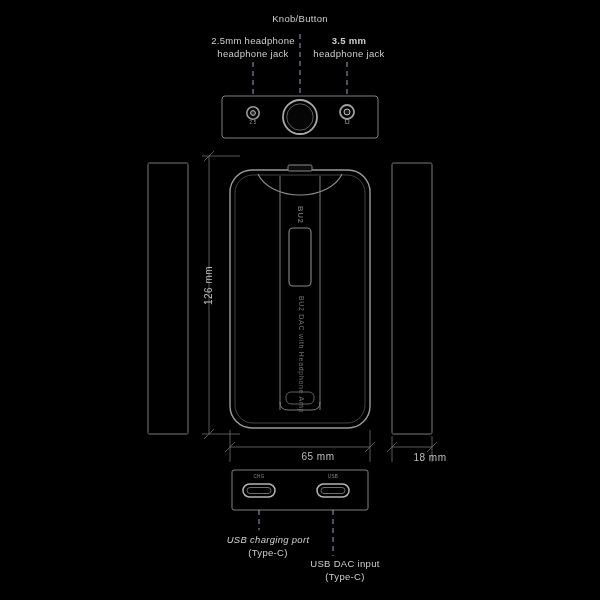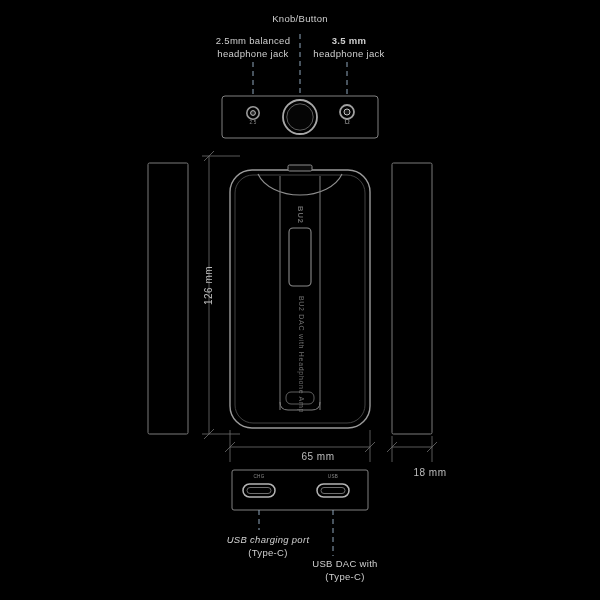--- a/index.html
+++ b/index.html
@@ -191,38 +191,38 @@
 
     <g stroke="#8fa6bb" stroke-width="1" stroke-dasharray="5,4" fill="none">
       <line x1="259" y1="510" x2="259" y2="530"></line>
       <line x1="333" y1="510" x2="333" y2="556"></line>
     </g>
 
   </svg>
 
   <div class="lbl c" style="left:300px; top:12px;">Knob/Button</div>
 
-  <div class="lbl c" style="left:253px; top:34px;">2.5mm balanced</div>
+  <div class="lbl c" style="left:253px; top:34px;">2.5mm headphone</div>
   <div class="lbl c" style="left:253px; top:47px;">headphone jack</div>
 
   <div class="lbl c" style="left:349px; top:34px;font-weight:bold;">3.5 mm</div>
   <div class="lbl c" style="left:349px; top:47px;">headphone jack</div>
 
   <div class="jacktag" style="left:253px; top:120px;">2.5</div>
   <div class="glyph" style="left:347px; top:118px;">Ω</div>
 
   <div class="vert" style="left:203px; top:305px;">126 mm</div>
   <div class="dim c" style="left:300px; top:451px;">65 mm</div>
-  <div class="dim c" style="left:412px; top:467px;">18 mm</div>
+  <div class="dim c" style="left:412px; top:452px;">18 mm</div>
 
   <div class="brandmark" style="left:305px; top:206px;">BU2</div>
   <div class="brandtext" style="left:305px; top:296px;">BU2 DAC with Headphone Amp</div>
 
   <div class="porttag" style="left:259px; top:474px;">CHG</div>
   <div class="porttag" style="left:333px; top:474px;">USB</div>
 
   <div class="lbl c" style="left:268px; top:533px;font-style:italic;">USB charging port</div>
   <div class="lbl c" style="left:268px; top:546px;">(Type-C)</div>
 
-  <div class="lbl c" style="left:345px; top:557px;">USB DAC with</div>
+  <div class="lbl c" style="left:345px; top:557px;">USB DAC input</div>
   <div class="lbl c" style="left:345px; top:570px;">(Type-C)</div>
 
 </div>
 
 </body></html>

